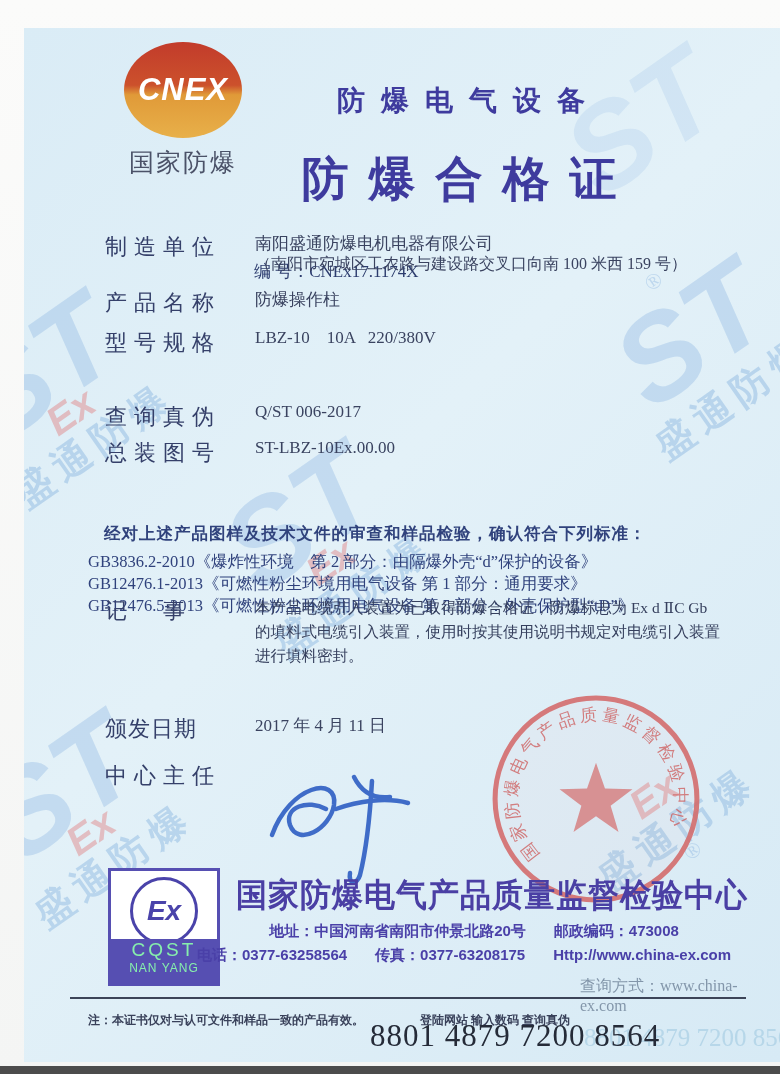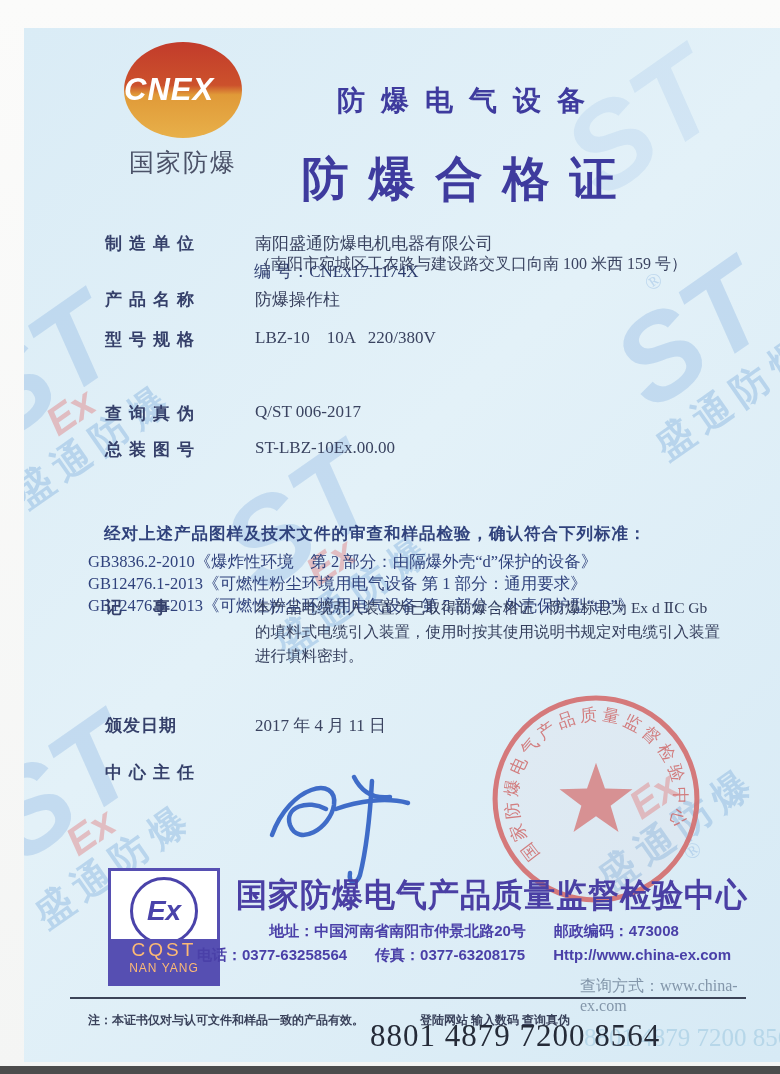--- a/index.html
+++ b/index.html
@@ -10,51 +10,51 @@
 
   
   .wm{position:absolute;transform:rotate(-35deg);pointer-events:none;text-align:center;line-height:0.9;}
   .wm .st{font-family:"Liberation Sans",sans-serif;font-style:italic;font-weight:bold;font-size:120px;color:rgba(122,170,221,0.30);display:block;}
   .wm .ex{font-family:"Liberation Sans",sans-serif;font-style:italic;font-weight:bold;font-size:40px;color:rgba(226,112,112,0.40);display:block;margin-top:-18px;}
   .wm .cn{font-size:38px;font-weight:bold;letter-spacing:8px;color:rgba(118,168,218,0.38);display:block;margin-top:6px;white-space:nowrap;}
   .wm .reg{font-size:22px;color:rgba(122,170,221,0.35);}
 
   
   .logo{position:absolute;left:94px;top:14px;width:130px;text-align:center;}
-  .logo .oval{width:118px;height:96px;margin:0 auto;border-radius:50%;background:linear-gradient(180deg,#c23b2b 0%,#cc512c 45%,#e09a38 55%,#e8b04a 100%);display:flex;align-items:center;}
+  .logo .oval{width:118px;height:96px;margin:0 auto;border-radius:50%;background:linear-gradient(180deg,#c23b2b 0%,#cc512c 45%,#e09a38 55%,#e8b04a 100%);display:flex;align-items:center;justify-content:center;}
   .logo .oval span{font-family:"Liberation Sans",sans-serif;font-weight:bold;font-style:italic;font-size:31px;color:#ffffff;letter-spacing:1px;}
   .logo .cap{margin-top:8px;font-size:25px;color:#4b5268;letter-spacing:2px;}
   .hgroup{position:absolute;left:230px;top:54px;width:430px;text-align:center;}
   .subtitle{font-size:28px;font-weight:bold;color:#3e3b9e;letter-spacing:16px;}
   .title{margin-top:28px;font-size:47px;font-weight:bold;color:#3e3b9e;letter-spacing:20px;}
   .certno{position:absolute;left:230px;top:232px;width:430px;font-size:17px;color:#2c3c6e;}
 
   
   .row{position:absolute;left:81px;width:620px;display:flex;}
-  .lbl{width:150px;flex:none;font-size:17px;font-weight:bold;color:#35406a;letter-spacing:7px;}
+  .lbl{width:150px;flex:none;font-size:22px;font-weight:normal;color:#35406a;letter-spacing:7px;}
   .lbl.tight{letter-spacing:1px;}
   .val{font-size:17px;color:#3a4360;white-space:pre;}
   .addr2{position:absolute;left:231px;top:226px;font-size:16px;color:#3a4360;}
 
   .standards{position:absolute;left:64px;top:448px;width:640px;color:#30427c;margin-top:47px;}
   .standards .intro{font-size:16.5px;font-weight:bold;letter-spacing:1px;margin-left:16px;margin-bottom:6px;}
   .standards .item{font-size:16.5px;line-height:22px;}
 
   .notesrow{position:absolute;left:81px;top:568px;width:620px;display:flex;}
   .notesrow .txt{font-size:15.5px;line-height:24px;color:#36405e;white-space:normal;width:470px;}
 
   
   .sig{position:absolute;left:226px;top:735px;}
   .stamp{position:absolute;left:461px;top:660px;opacity:0.88;}
 
   
   .exlogo{position:absolute;left:84px;top:840px;width:112px;height:118px;border:3px solid #564fb2;background:#ffffff;box-sizing:border-box;}
   .exlogo .circ{width:62px;height:62px;border:3px solid #4a43aa;border-radius:50%;margin:6px auto 4px;display:flex;align-items:center;justify-content:center;}
   .exlogo .circ span{font-family:"Liberation Sans",sans-serif;font-weight:bold;font-style:italic;font-size:28px;color:#4a43aa;}
-  .exlogo .blk{position:absolute;left:0;bottom:0;width:100%;height:44px;background:#564fb2;color:#fdba74;text-align:center;font-family:"Liberation Sans",sans-serif;}
+  .exlogo .blk{position:absolute;left:0;bottom:0;width:100%;height:44px;background:#564fb2;color:#86efac;text-align:center;font-family:"Liberation Sans",sans-serif;}
   .exlogo .blk .l1{font-size:19px;letter-spacing:3px;line-height:22px;}
   .exlogo .blk .l2{font-size:12px;letter-spacing:1px;line-height:14px;}
   .orgname{position:absolute;left:212px;top:846px;width:512px;font-size:31px;font-weight:bold;color:#4a3fa4;white-space:nowrap;letter-spacing:1px;transform:scaleY(1.05);}
   .contact{position:absolute;width:640px;text-align:center;font-family:"Liberation Sans",sans-serif;font-weight:bold;color:#4a40a8;}
   .contact.addr{left:130px;top:894px;font-size:15px;}
   .contact.tel{left:120px;top:918px;font-size:15px;}
   .contact .gap{display:inline-block;width:28px;}
 
   .rule{position:absolute;left:46px;top:969px;width:676px;border-top:2px solid #3c4458;}
   .noteline{position:absolute;left:64px;top:984px;font-size:12px;color:#39415a;font-weight:bold;}

